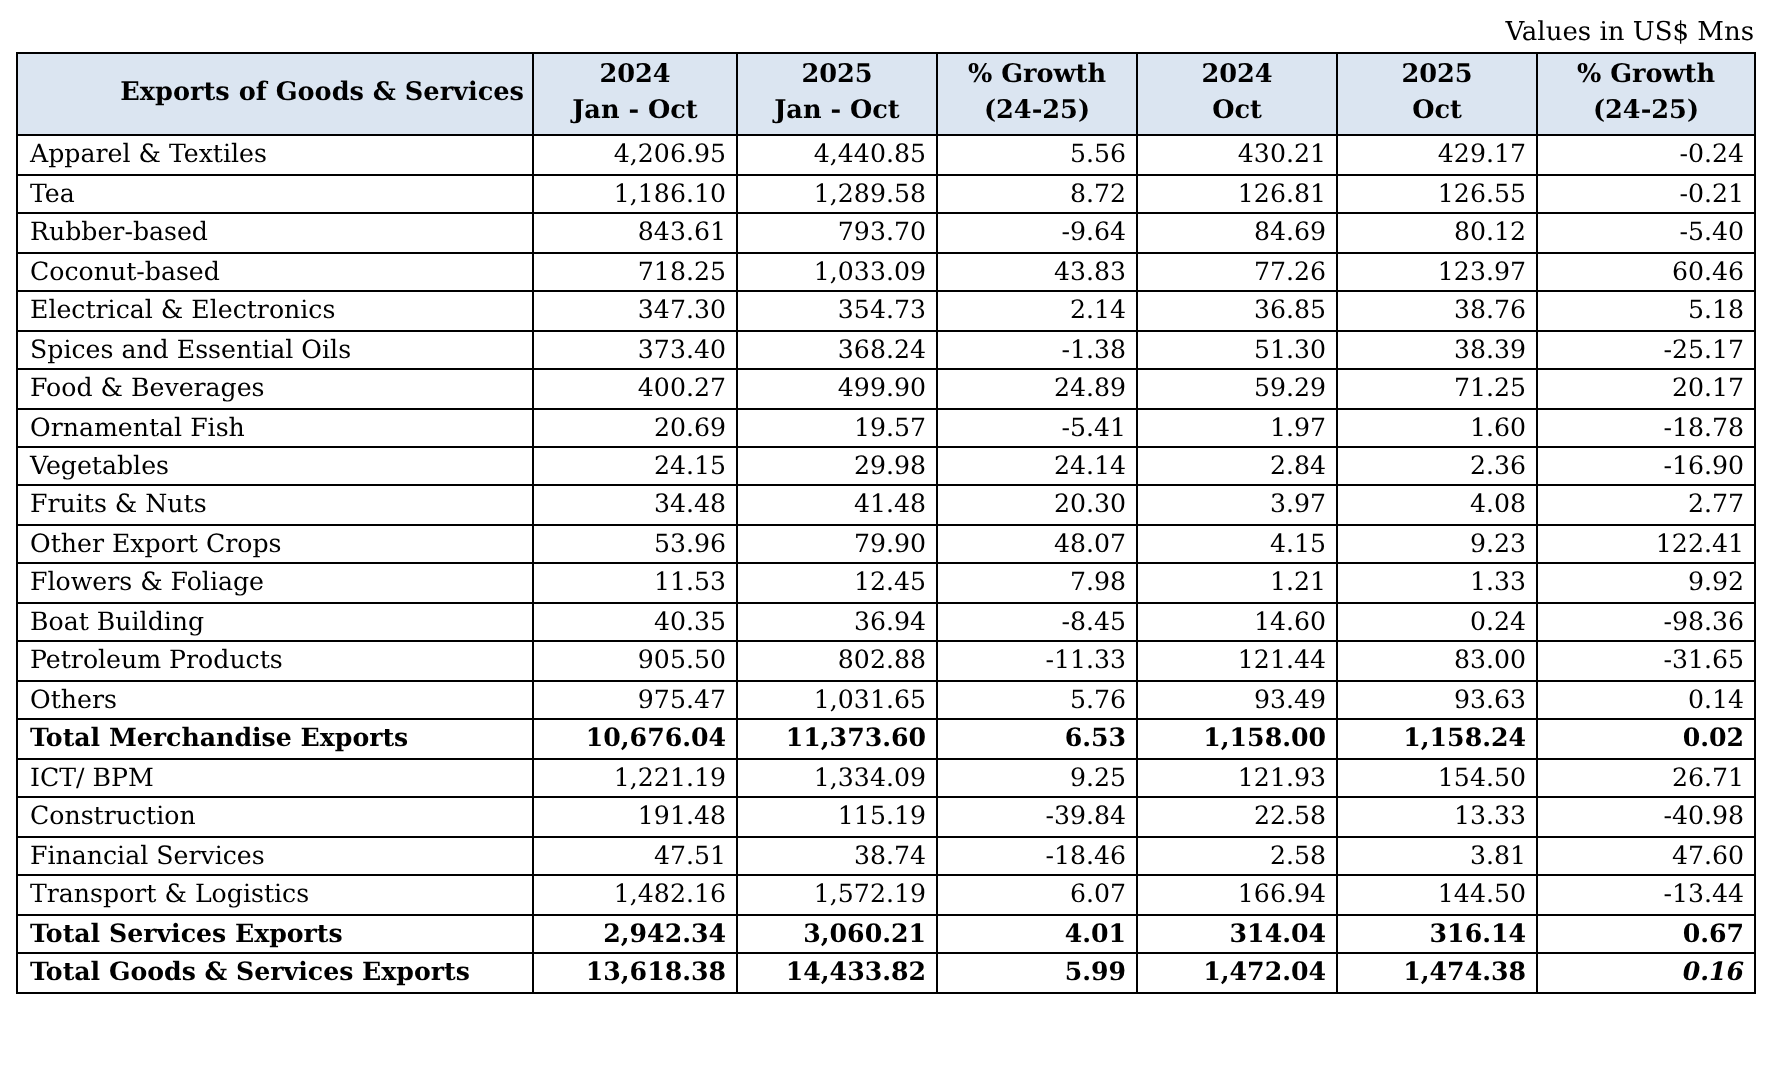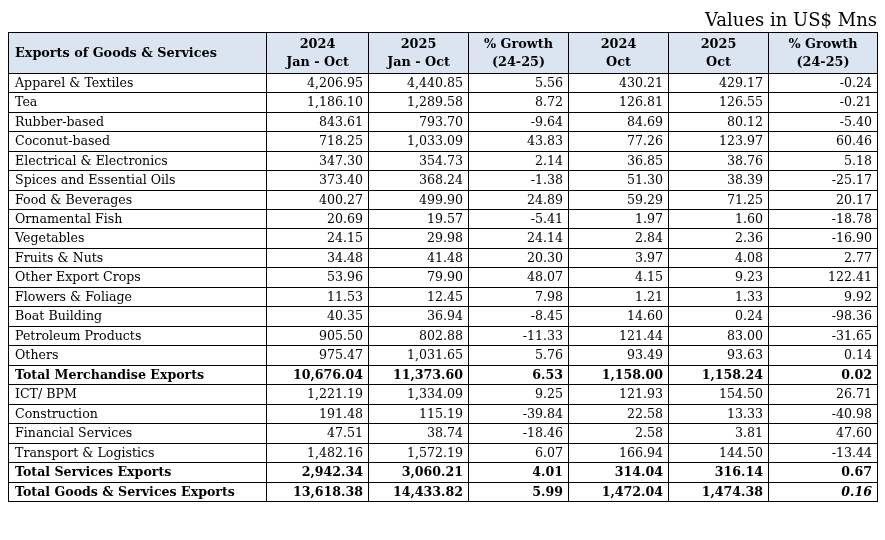--- a/index.html
+++ b/index.html
@@ -10,21 +10,21 @@
     font-family: "DejaVu Serif", "Liberation Serif", serif;
     color: #000;
   }
   .page { padding: 7px 8px 0 8px; }
   .doc-title {
     font-size: 13.5px;
     font-weight: bold;
     line-height: 1.1;
   }
   .units-note {
-    font-size: 18px;
+    font-size: 13px;
     text-align: right;
     width: 869px;
     line-height: 1.1;
     margin: 3px 0 2px 0;
   }
   table {
     border-collapse: collapse;
     table-layout: fixed;
     width: 869px;
     border: 1.5px solid #000;
@@ -39,21 +39,21 @@
     background: var(--header-bg, #dbe5f1);
     font-weight: bold;
     text-align: center;
     vertical-align: middle;
     padding: 2px 4px;
     line-height: 1.4;
     height: 39px;
     font-size: 12.8px;
   }
   thead th.c-label {
-    text-align: left;
+    text-align: right;
     padding-left: 6px;
   }
   tbody td {
     padding: 1px 5px;
     line-height: 1.31;
     height: 19px;
     vertical-align: middle;
   }
   td.c-label { text-align: left; padding-left: 6px; }
   td.c-num  { text-align: right; font-variant-numeric: tabular-nums; }

